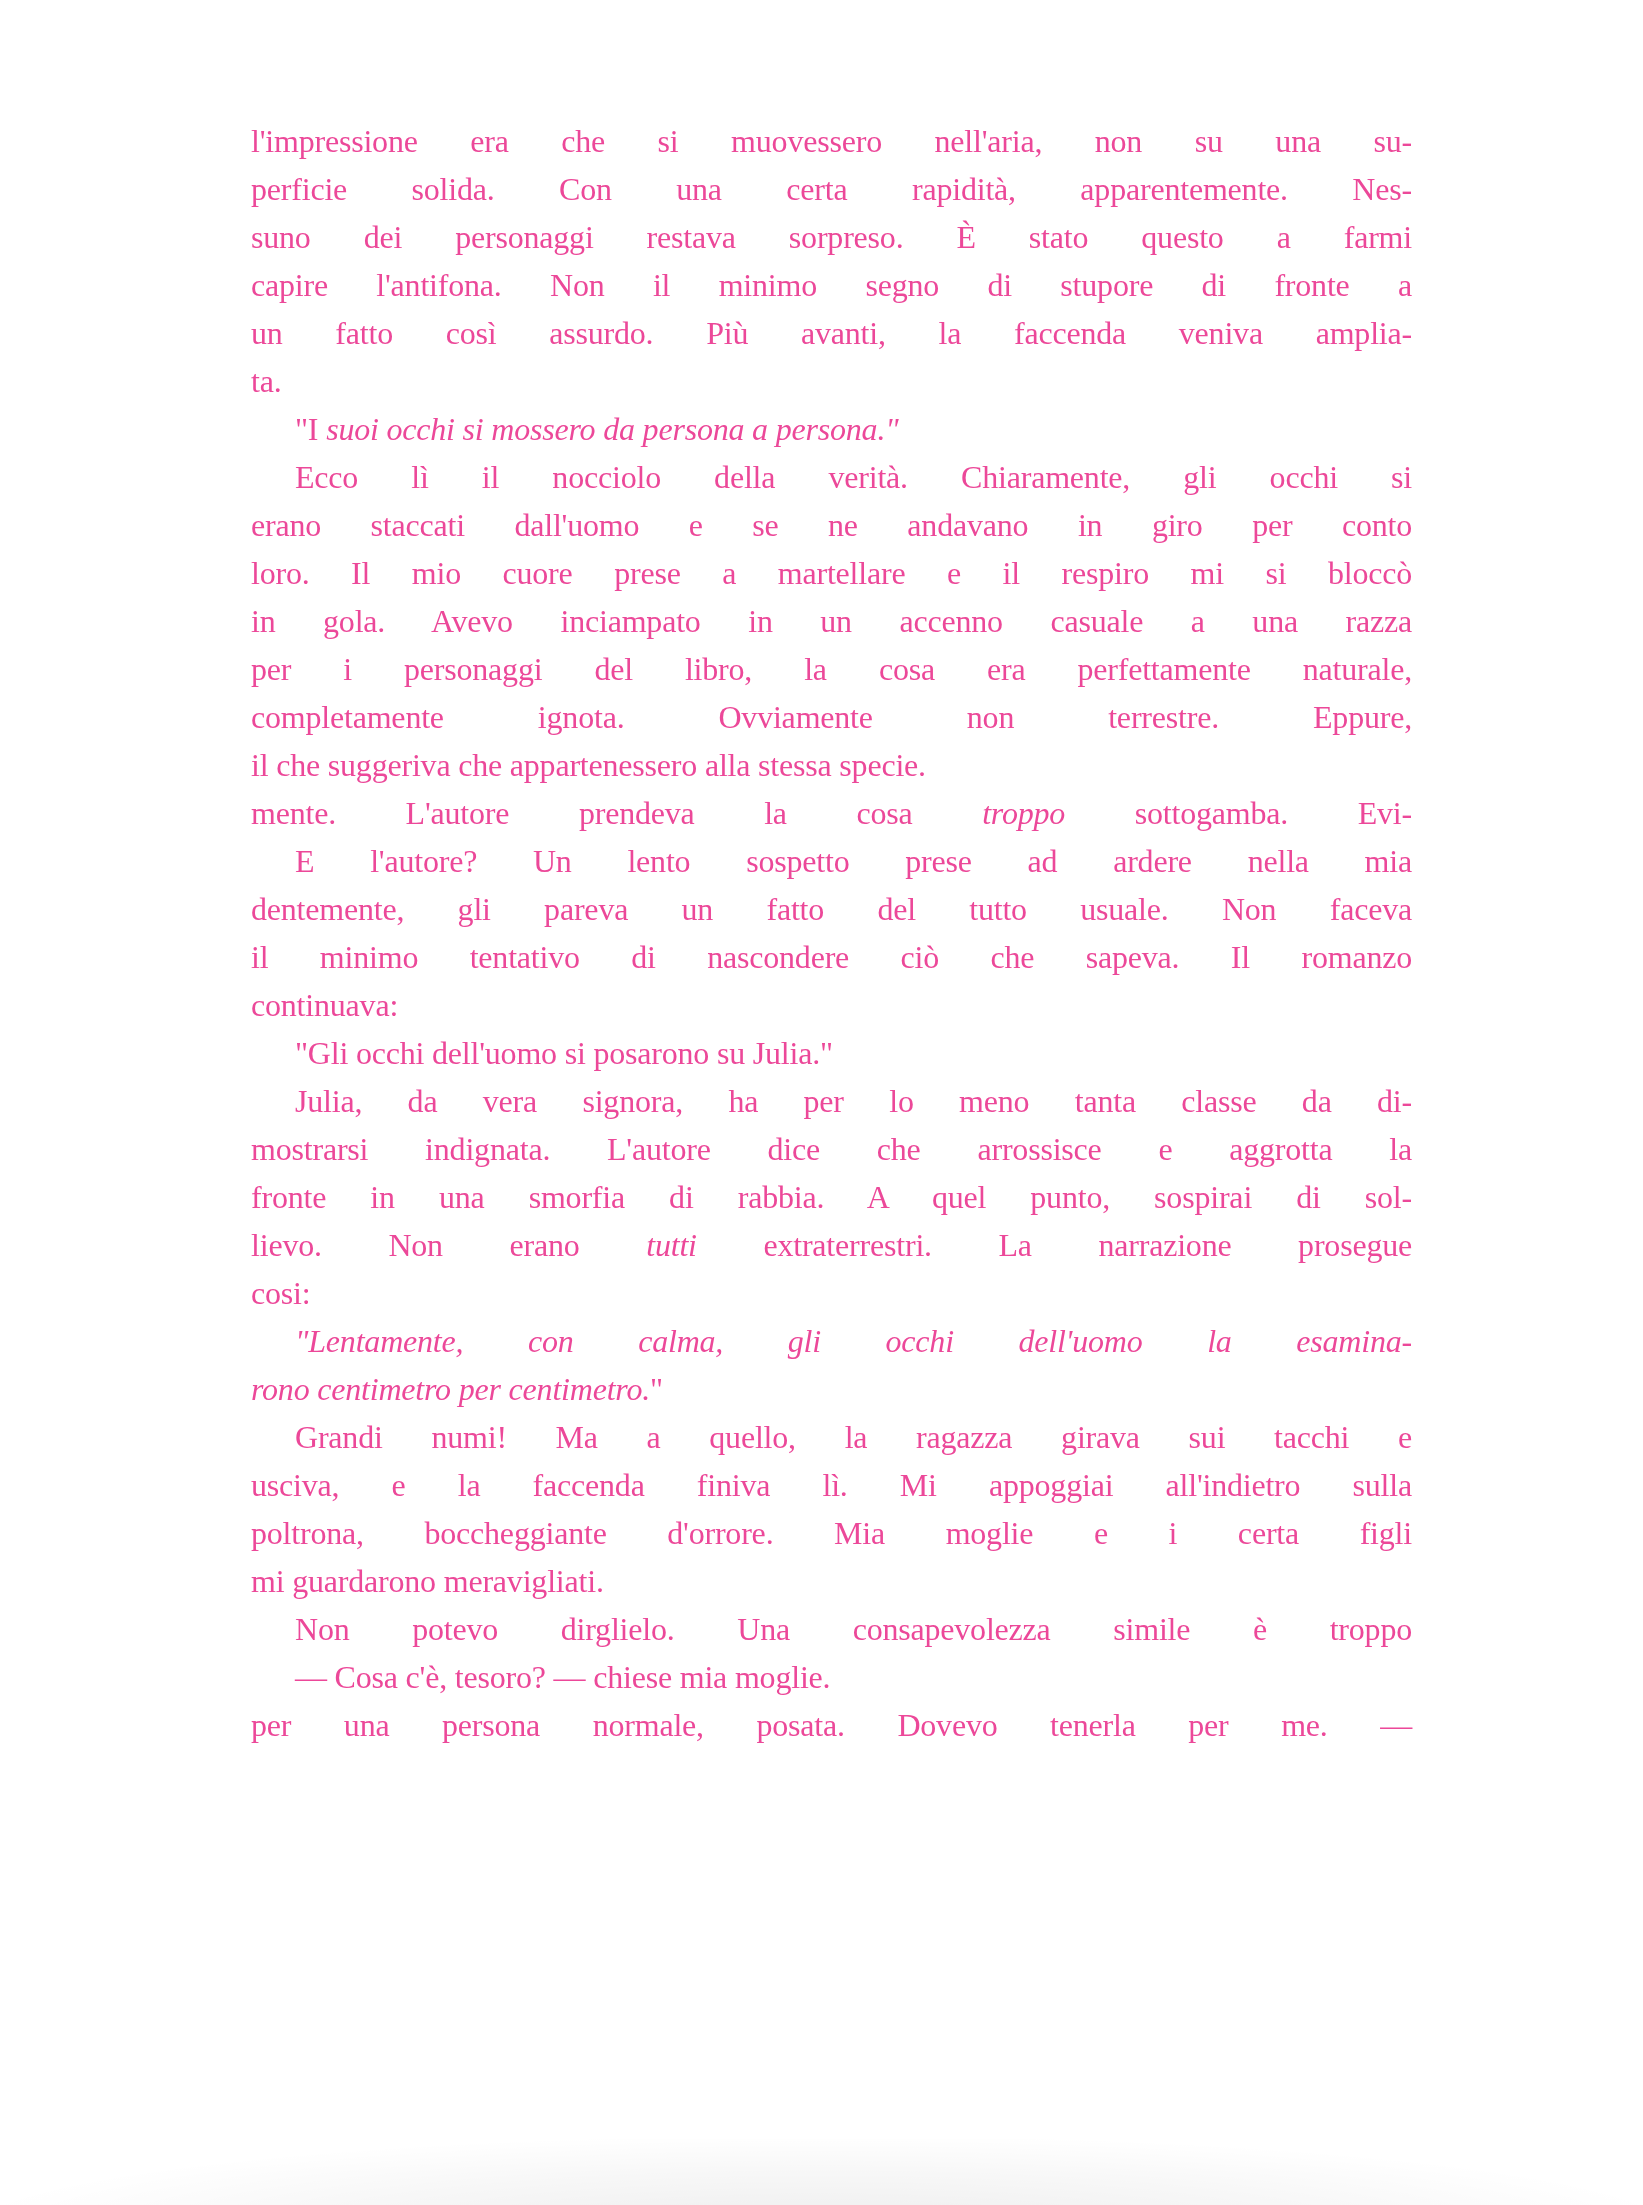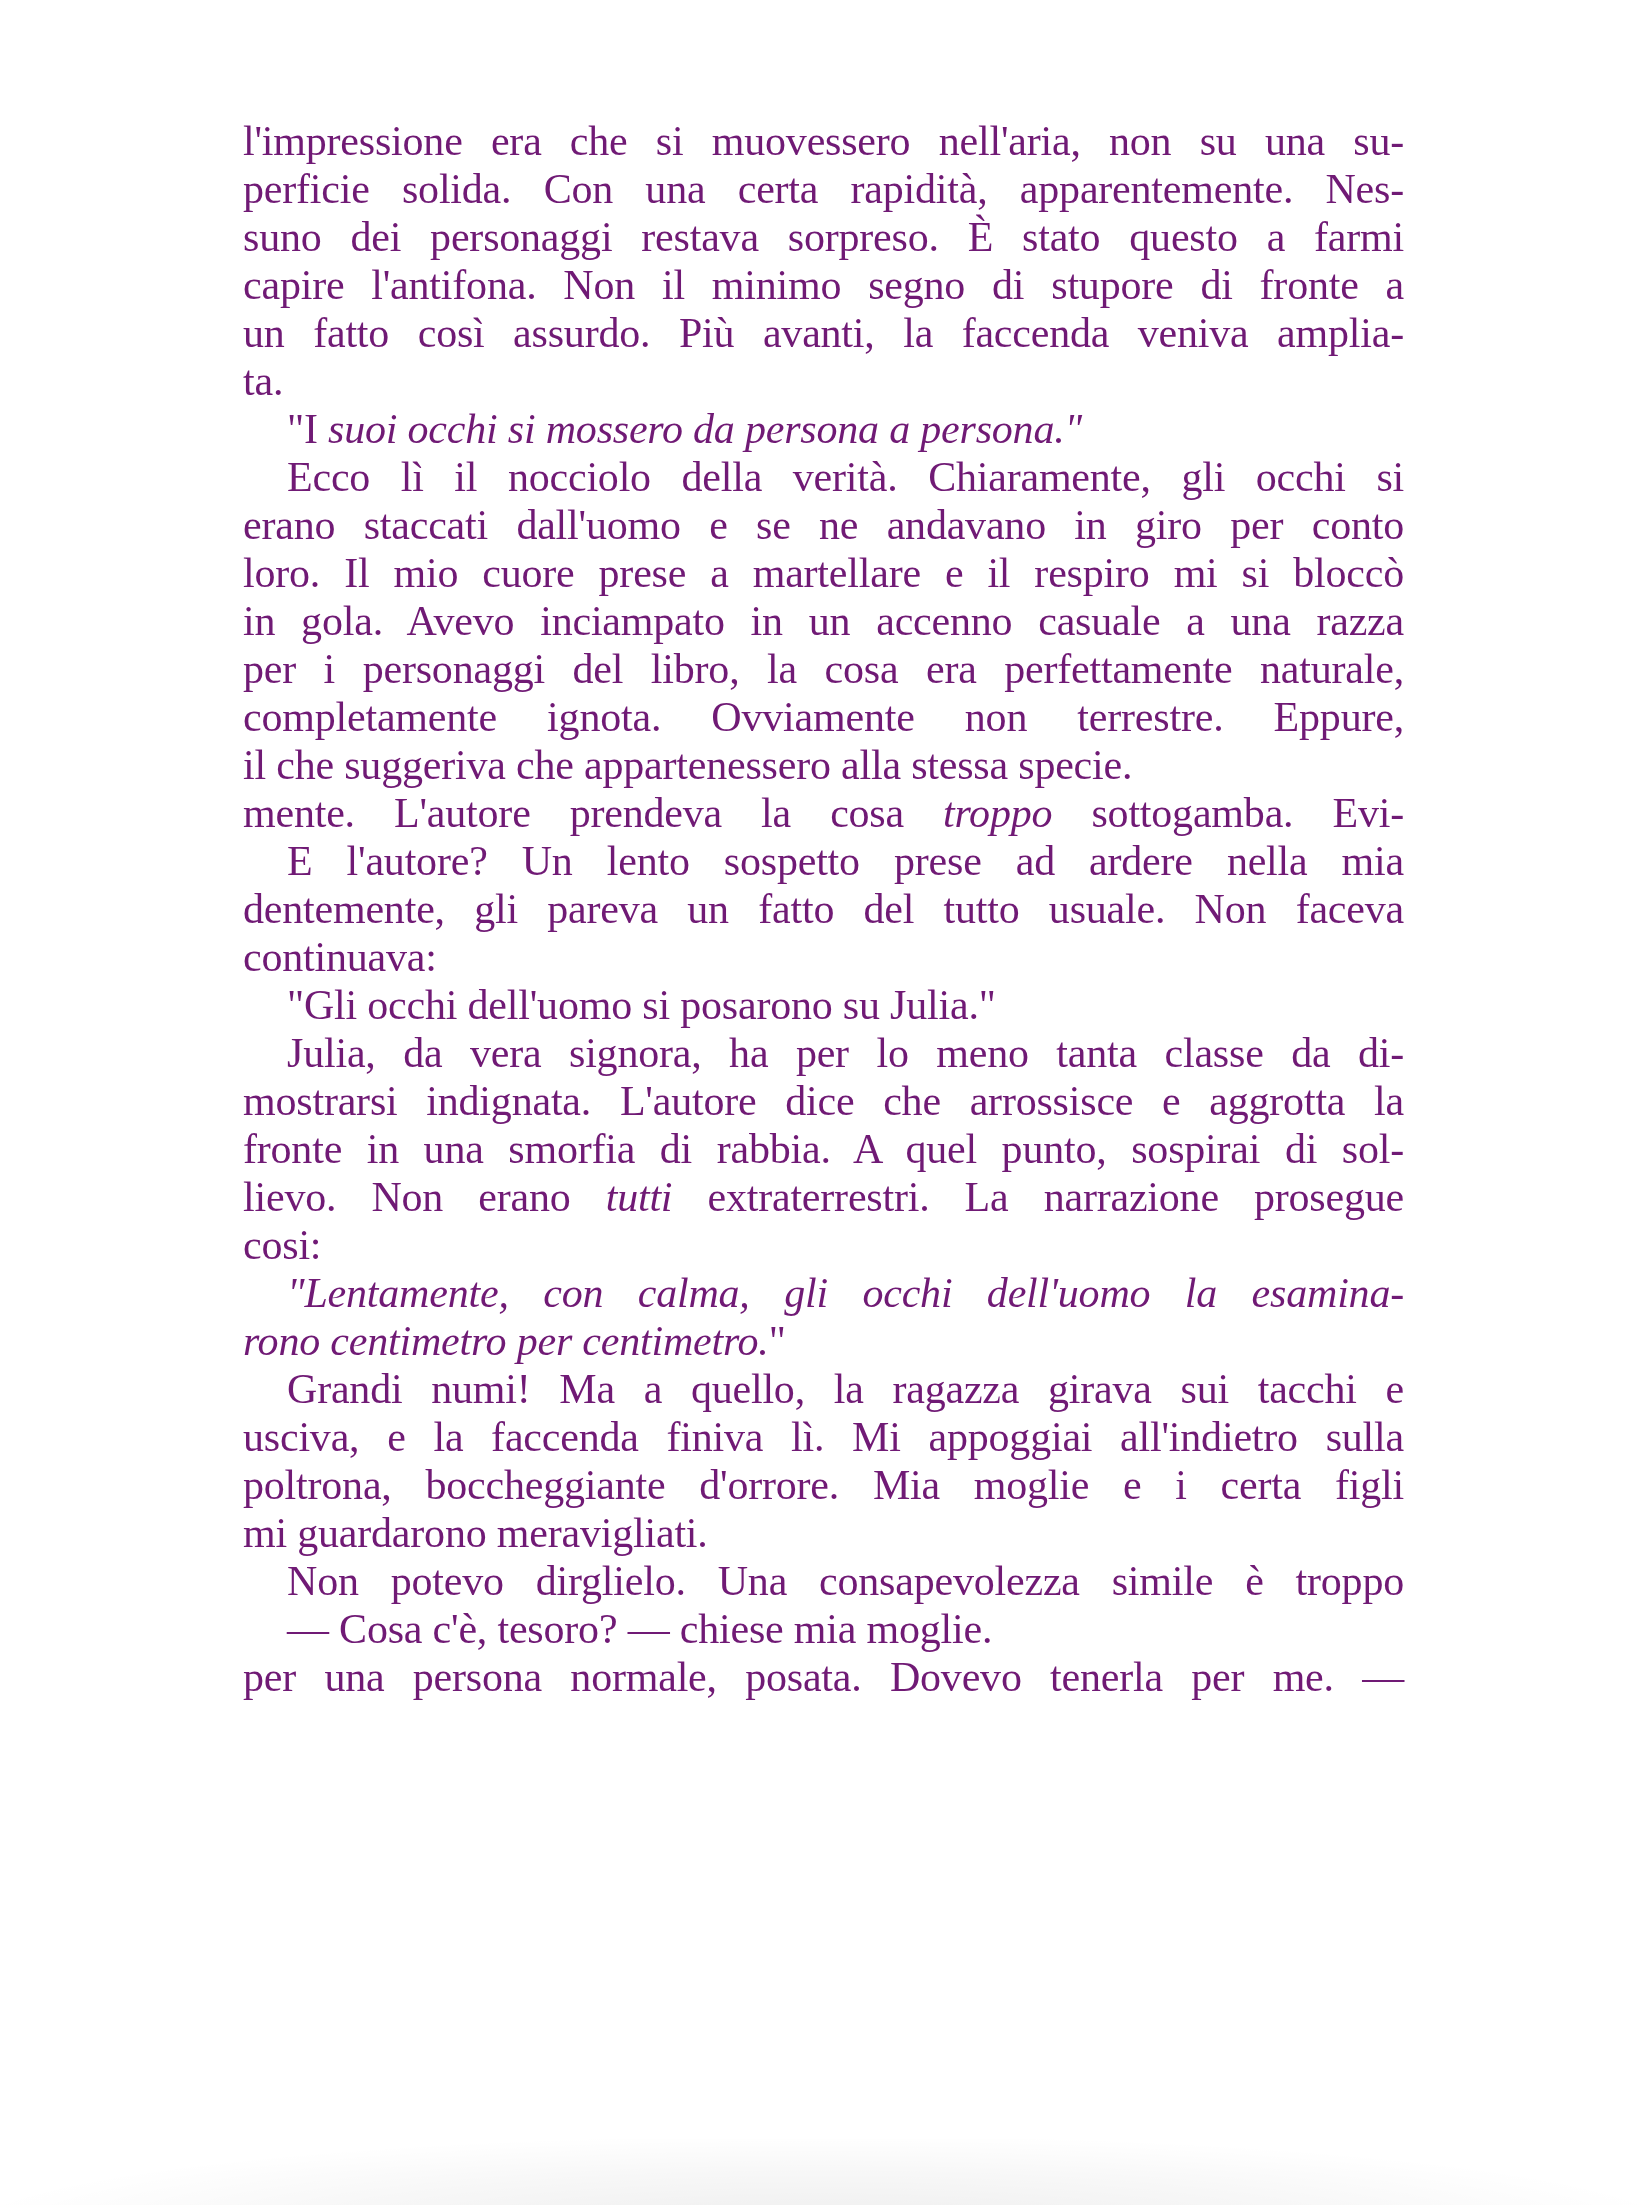--- a/index.html
+++ b/index.html
@@ -16,27 +16,27 @@
     .page {
       position: absolute;
       left: 0;
       top: 0;
       width: 1644px;
       height: 2205px;
       background: #ffffff;
     }
     .text-block {
       position: absolute;
-      left: 243px;
+      left: 251px;
       top: 117px;
       width: 1161px;
       font-family: "Liberation Serif", "DejaVu Serif", serif;
-      font-size: 42px;
+      font-size: 32px;
       line-height: 48px;
-      color: #701a75;
+      color: #ec4899;
       letter-spacing: -0.2px;
     }
     .line {
       display: block;
       height: 48px;
       white-space: nowrap;
       text-align: justify;
       text-align-last: justify;
     }
     .line.last {
@@ -72,20 +72,21 @@
       <div class="line indent"><span>Ecco lì il nocciolo della verità. Chiaramente, gli occhi si</span></div>
       <div class="line"><span>erano staccati dall'uomo e se ne andavano in giro per conto</span></div>
       <div class="line"><span>loro. Il mio cuore prese a martellare e il respiro mi si bloccò</span></div>
       <div class="line"><span>in gola. Avevo inciampato in un accenno casuale a una razza</span></div>
       <div class="line"><span>per i personaggi del libro, la cosa era perfettamente naturale,</span></div>
       <div class="line"><span>completamente ignota. Ovviamente non terrestre. Eppure,</span></div>
       <div class="line last"><span>il che suggeriva che appartenessero alla stessa specie.</span></div>
       <div class="line"><span>mente. L'autore prendeva la cosa </span><span class="it">troppo</span><span> sottogamba. Evi-</span></div>
       <div class="line indent"><span>E l'autore? Un lento sospetto prese ad ardere nella mia</span></div>
       <div class="line"><span>dentemente, gli pareva un fatto del tutto usuale. Non faceva</span></div>
+      <div class="line"><span>il minimo tentativo di nascondere ciò che sapeva. Il romanzo</span></div>
       <div class="line last"><span>continuava:</span></div>
       <div class="line indent last"><span>"Gli occhi dell'uomo si posarono su Julia."</span></div>
       <div class="line indent"><span>Julia, da vera signora, ha per lo meno tanta classe da di-</span></div>
       <div class="line"><span>mostrarsi indignata. L'autore dice che arrossisce e aggrotta la</span></div>
       <div class="line"><span>fronte in una smorfia di rabbia. A quel punto, sospirai di sol-</span></div>
       <div class="line"><span>lievo. Non erano </span><span class="it">tutti</span><span> extraterrestri. La narrazione prosegue</span></div>
       <div class="line last"><span>cosi:</span></div>
       <div class="line indent"><span class="it">"Lentamente, con calma, gli occhi dell'uomo la esamina-</span></div>
       <div class="line last"><span class="it">rono centimetro per centimetro.</span><span>"</span></div>
       <div class="line indent"><span>Grandi numi! Ma a quello, la ragazza girava sui tacchi e</span></div>

